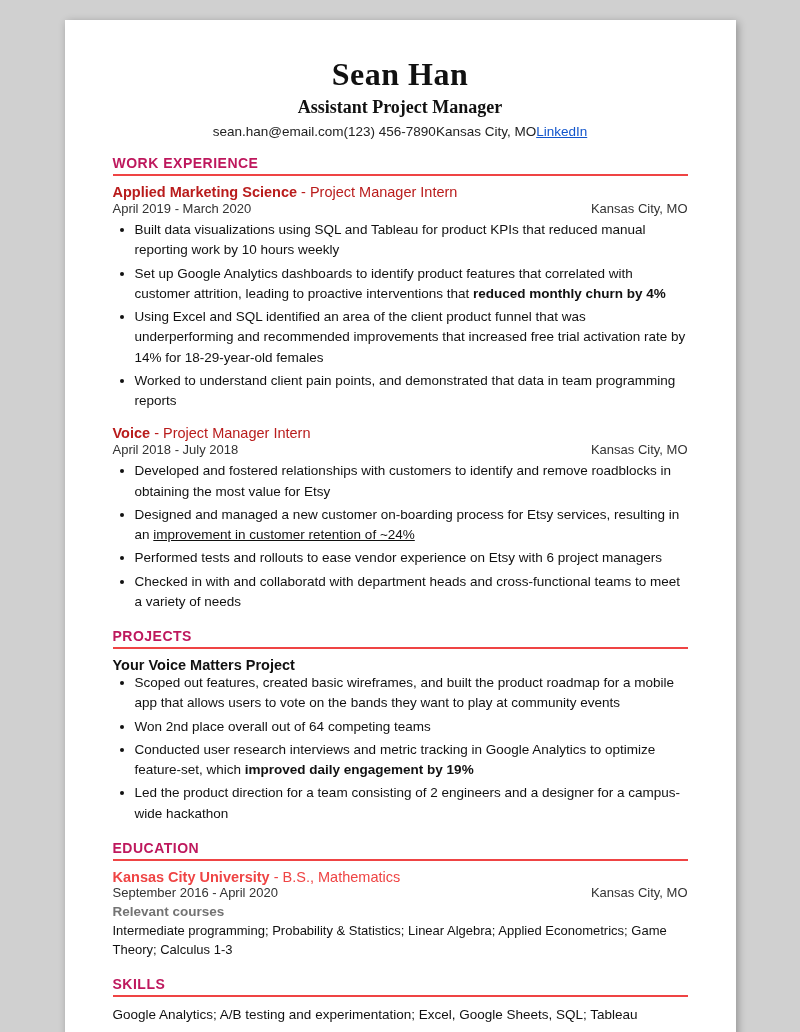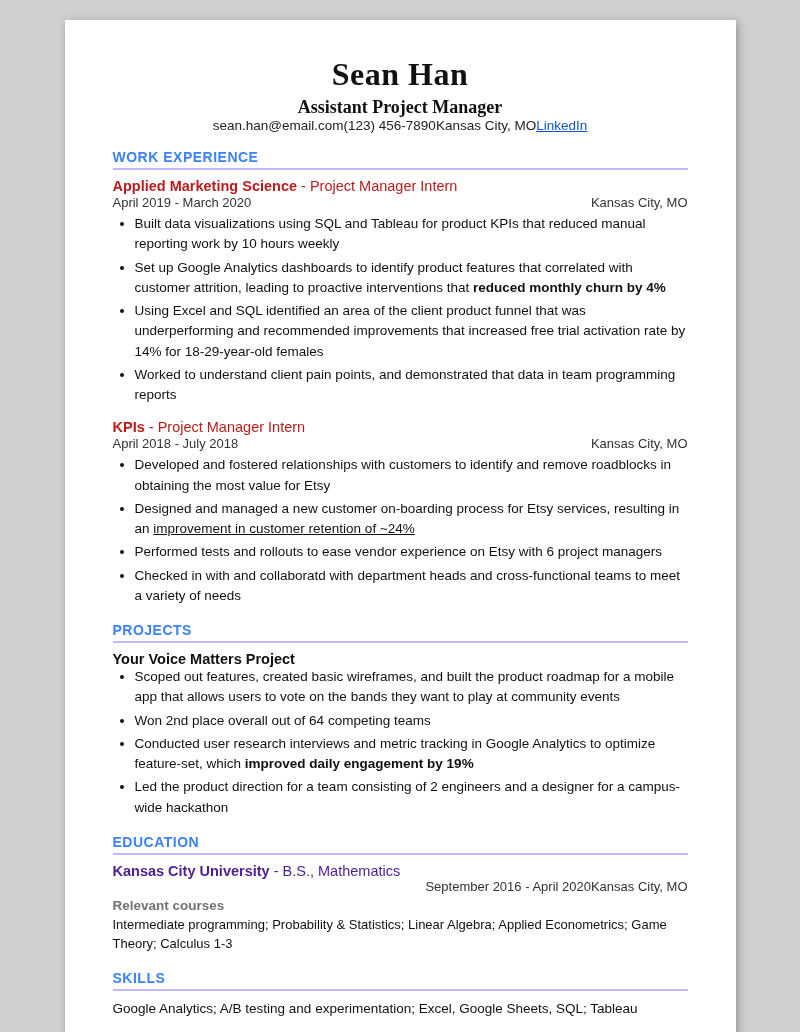--- a/index.html
+++ b/index.html
@@ -43,42 +43,43 @@
       font-size: 18px;
       font-weight: bold;
       font-family: Georgia, serif;
       color: #111;
       margin-top: 4px;
     }
 
     .contact-row {
       display: flex;
       justify-content: center;
+      margin-top: 6px;
       font-size: 13.5px;
       font-family: Arial, sans-serif;
       color: #222;
     }
 
     .contact-row a {
       color: #1155cc;
       text-decoration: underline;
     }
 
     .section {
       margin-top: 16px;
     }
 
     .section-title {
       font-size: 14px;
       font-weight: bold;
       font-family: Arial, sans-serif;
       text-transform: uppercase;
       letter-spacing: 0.5px;
-      color: #3b82f6;
-      border-bottom: 2px solid #c4b5fd;
+      color: #be185d;
+      border-bottom: 2px solid #ef4444;
       padding-bottom: 3px;
       margin-bottom: 8px;
     }
 
     .job-header {
       display: flex;
       justify-content: space-between;
       align-items: baseline;
       margin-bottom: 1px;
     }
@@ -140,30 +141,30 @@
 
     .edu-header {
       display: flex;
       justify-content: space-between;
       align-items: baseline;
     }
 
     .edu-title-line {
       font-size: 14.5px;
       font-family: Arial, sans-serif;
-      color: #4c1d95;
+      color: #ef4444;
     }
 
     .edu-company {
       font-weight: bold;
     }
 
     .edu-dates-location {
       display: flex;
-      justify-content: flex-end;
+      justify-content: space-between;
       font-size: 13px;
       font-family: Arial, sans-serif;
       color: #333;
       margin-bottom: 4px;
     }
 
     .relevant-courses-label {
       font-size: 13.5px;
       font-weight: bold;
       font-family: Arial, sans-serif;
@@ -220,21 +221,21 @@
         <li>Built data visualizations using SQL and Tableau for product KPIs that reduced manual reporting work by 10 hours weekly</li>
         <li>Set up Google Analytics dashboards to identify product features that correlated with customer attrition, leading to proactive interventions that <span class="bold-text">reduced monthly churn by 4%</span></li>
         <li>Using Excel and SQL identified an area of the client product funnel that was underperforming and recommended improvements that increased free trial activation rate by 14% for 18-29-year-old females</li>
         <li>Worked to understand client pain points, and demonstrated that data in team programming reports</li>
       </ul>
     </div>
 
     <div class="job-block">
       <div class="job-header">
         <div class="job-title-line">
-          <span class="job-company">KPIs</span>
+          <span class="job-company">Voice</span>
           <span> - Project Manager Intern</span>
         </div>
       </div>
       <div class="job-dates-location">
         <span>April 2018 - July 2018</span>
         <span>Kansas City, MO</span>
       </div>
       <ul class="bullet-list">
         <li>Developed and fostered relationships with customers to identify and remove roadblocks in obtaining the most value for Etsy</li>
         <li>Designed and managed a new customer on-boarding process for Etsy services, resulting in an <span class="underline-text">improvement in customer retention of ~24%</span></li>

